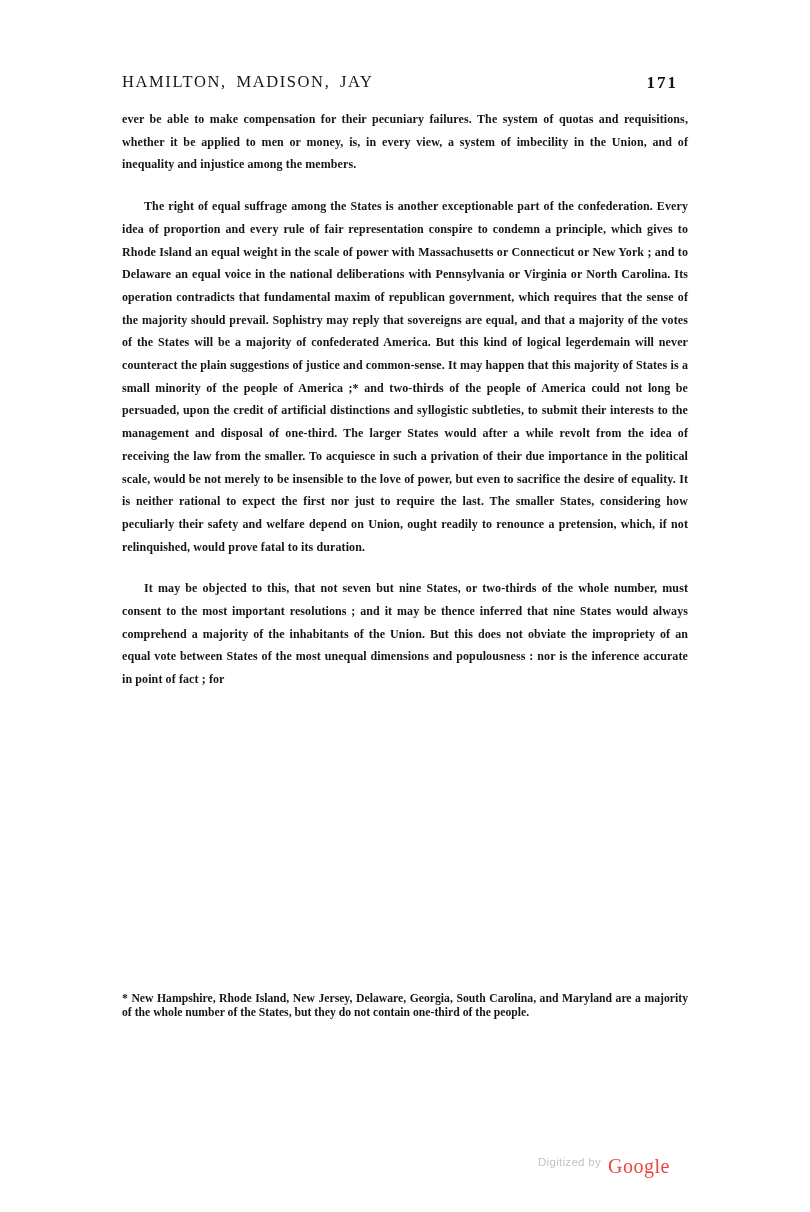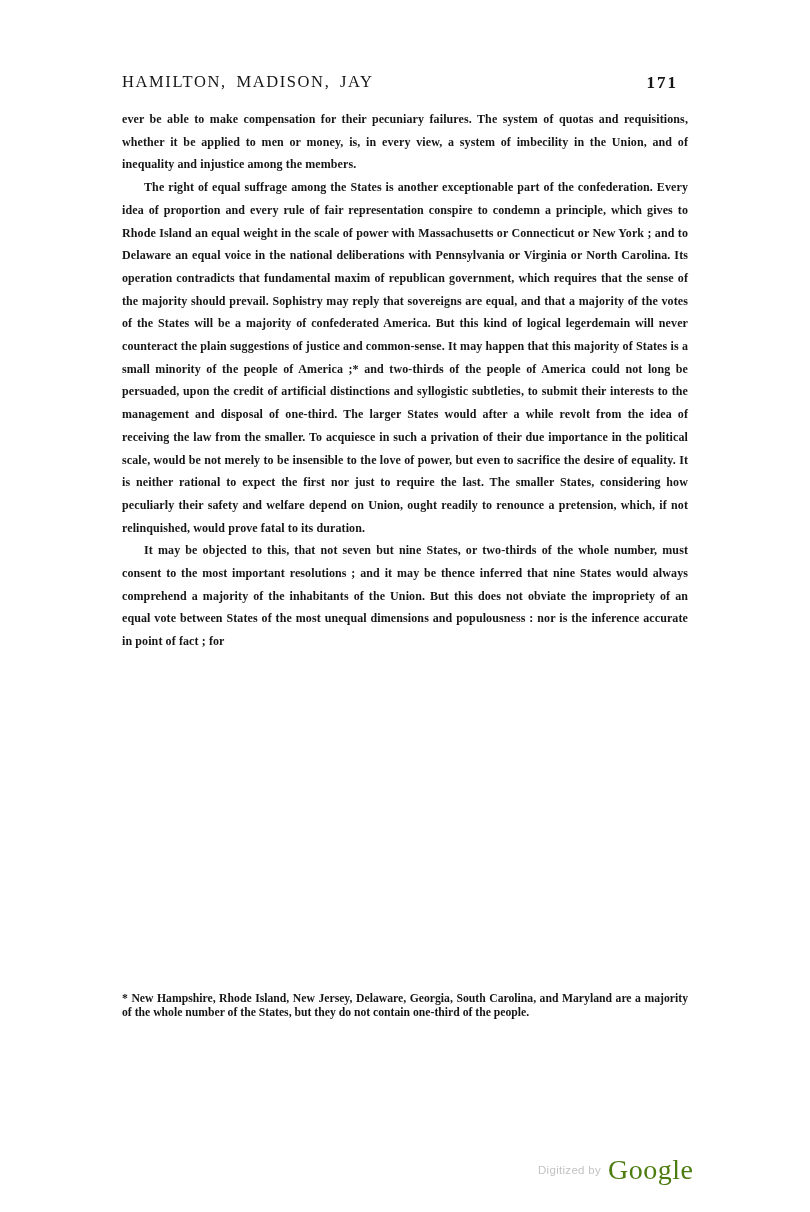--- a/index.html
+++ b/index.html
@@ -46,52 +46,52 @@
     top: 108px;
     left: 122px;
     width: 566px;
     text-align: justify;
     font-size: 12px;
     line-height: 22.7px;
     font-weight: bold;
     letter-spacing: 0.1px;
   }
   .para { margin: 0; }
-  .para.indent { text-indent: 22px; }
+  .para.indent { text-indent: 22px; margin-top: 19px; }
   
   .footnote {
     position: absolute;
     top: 992px;
     left: 122px;
     width: 566px;
     font-size: 11.7px;
     line-height: 13.6px;
     font-weight: bold;
     text-align: justify;
   }
   
   .watermark {
     position: absolute;
     top: 1156px;
     left: 538px;
     display: flex;
-    align-items: center;
+    align-items: flex-start;
     gap: 7px;
     user-select: none;
   }
   .wm-prefix {
     font-family: "Liberation Sans", sans-serif;
     font-size: 11.5px;
     color: #c3c3c3;
     letter-spacing: 0.3px;
   }
   .wm-brand {
     font-family: "Liberation Serif", serif;
-    font-size: 28px;
-    color: #4d7c0f;
+    font-size: 20px;
+    color: #ef4444;
     letter-spacing: 0.5px;
     line-height: 1;
   }
 </style>
 </head>
 <body>
 
 <div class="scan-page">
 
   <div class="running-head">

